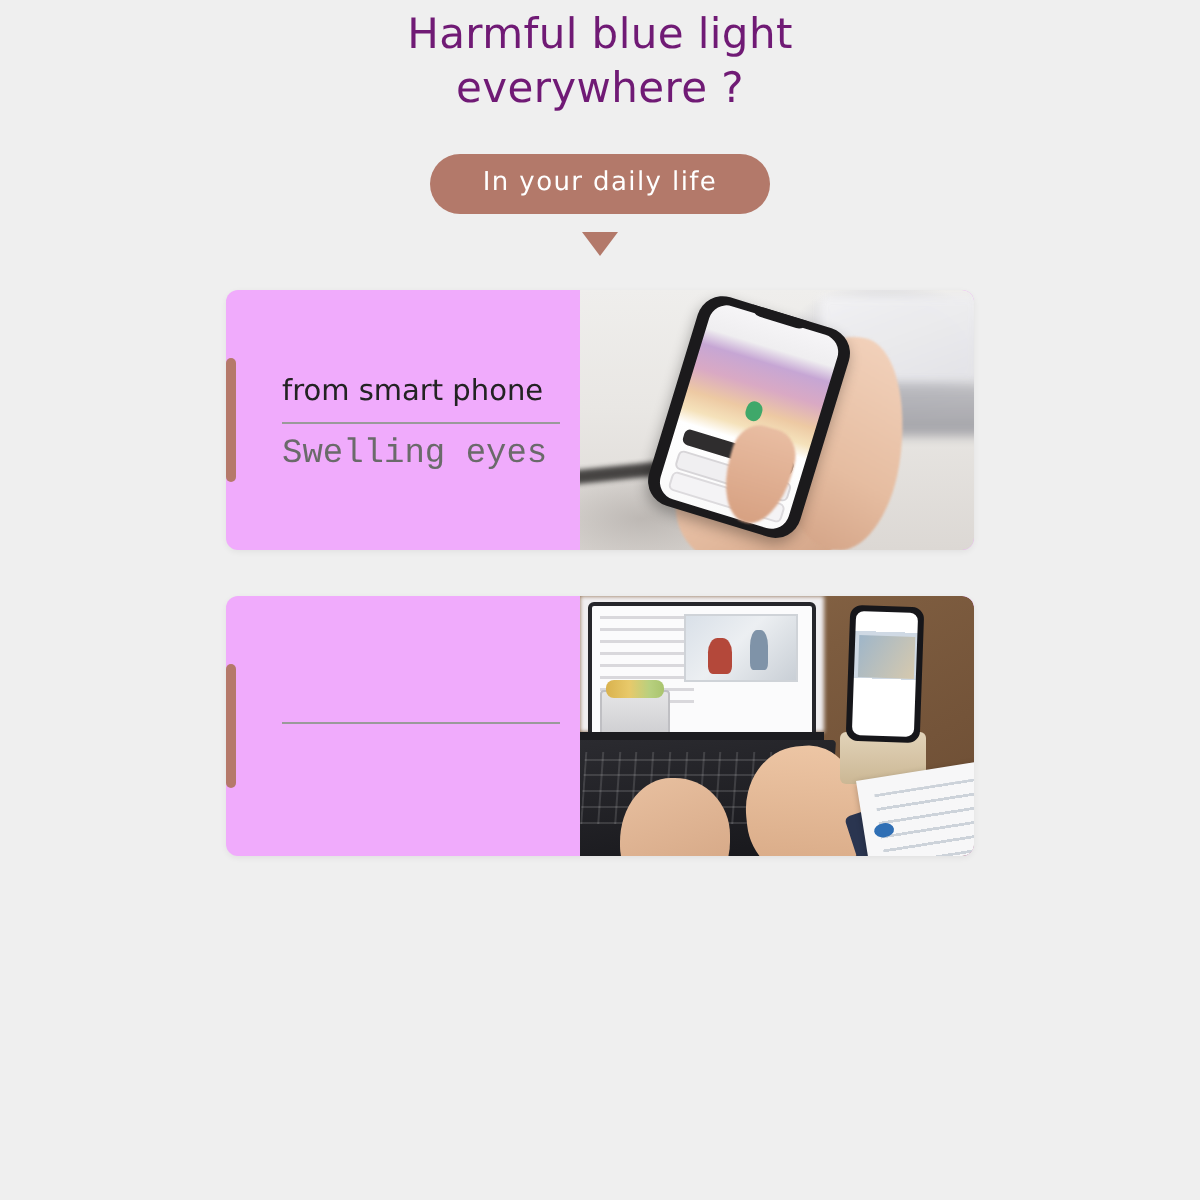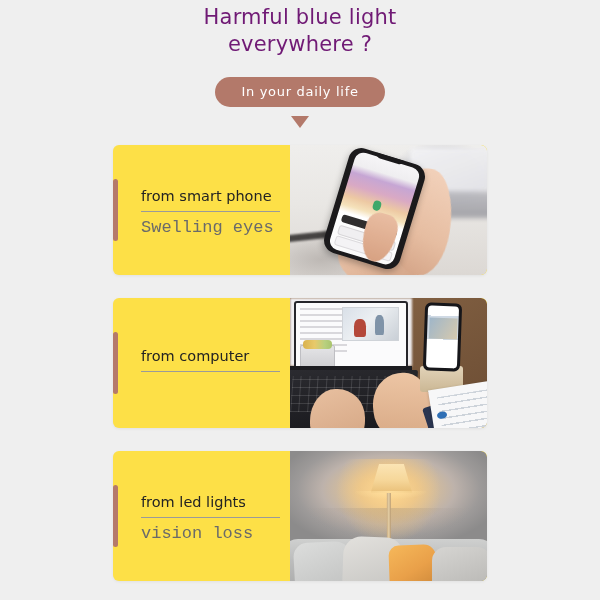--- a/index.html
+++ b/index.html
@@ -61,21 +61,21 @@
 
   
   .cards {
     margin-top: 17px;
   }
   .card {
     position: relative;
     width: 374px;
     height: 130px;
     margin: 0 auto 23px auto;
-    background: #fde047;
+    background: #f0abfc;
     border-radius: 6px;
     box-shadow: 0 1px 3px rgba(0,0,0,0.06);
     display: flex;
     overflow: hidden;
   }
   .card-text {
     position: relative;
     width: 177px;
     flex: 0 0 177px;
     padding-left: 0;
@@ -510,21 +510,20 @@
         <div class="ph-notch"></div>
       </div>
       <div class="ph-finger"></div>
     </div>
   </div>
 
   <div class="card">
     <div class="card-text">
       <span class="accent-bar"></span>
       <div class="card-inner">
-        <div class="card-title">from computer</div>
         <div class="title-rule"></div>
       </div>
     </div>
     <div class="card-photo photo-computer">
       <div class="pc-deskleft"></div>
       <div class="pc-screen">
         <div class="pc-lines"></div>
         <div class="pc-img">
           <div class="pc-img-fig"></div>
           <div class="pc-img-fig2"></div>
@@ -546,36 +545,14 @@
           <div class="pc-phone-pic"></div>
         </div>
       </div>
       <div class="pc-paper">
         <div class="pc-paper-lines"></div>
         <div class="pc-paper-dot"></div>
       </div>
     </div>
   </div>
 
-  <div class="card">
-    <div class="card-text">
-      <span class="accent-bar"></span>
-      <div class="card-inner">
-        <div class="card-title">from led lights</div>
-        <div class="title-rule"></div>
-        <div class="card-sub">vision loss</div>
-      </div>
-    </div>
-    <div class="card-photo photo-lamp">
-      <div class="lm-glow"></div>
-      <div class="lm-wall-shadow"></div>
-      <div class="lm-shade"></div>
-      <div class="lm-underglow"></div>
-      <div class="lm-pole"></div>
-      <div class="lm-sofa"></div>
-      <div class="lm-cush-a"></div>
-      <div class="lm-cush-b"></div>
-      <div class="lm-cush-orange"></div>
-      <div class="lm-cush-c"></div>
-    </div>
-  </div>
 
 </div>
 
 </body></html>

